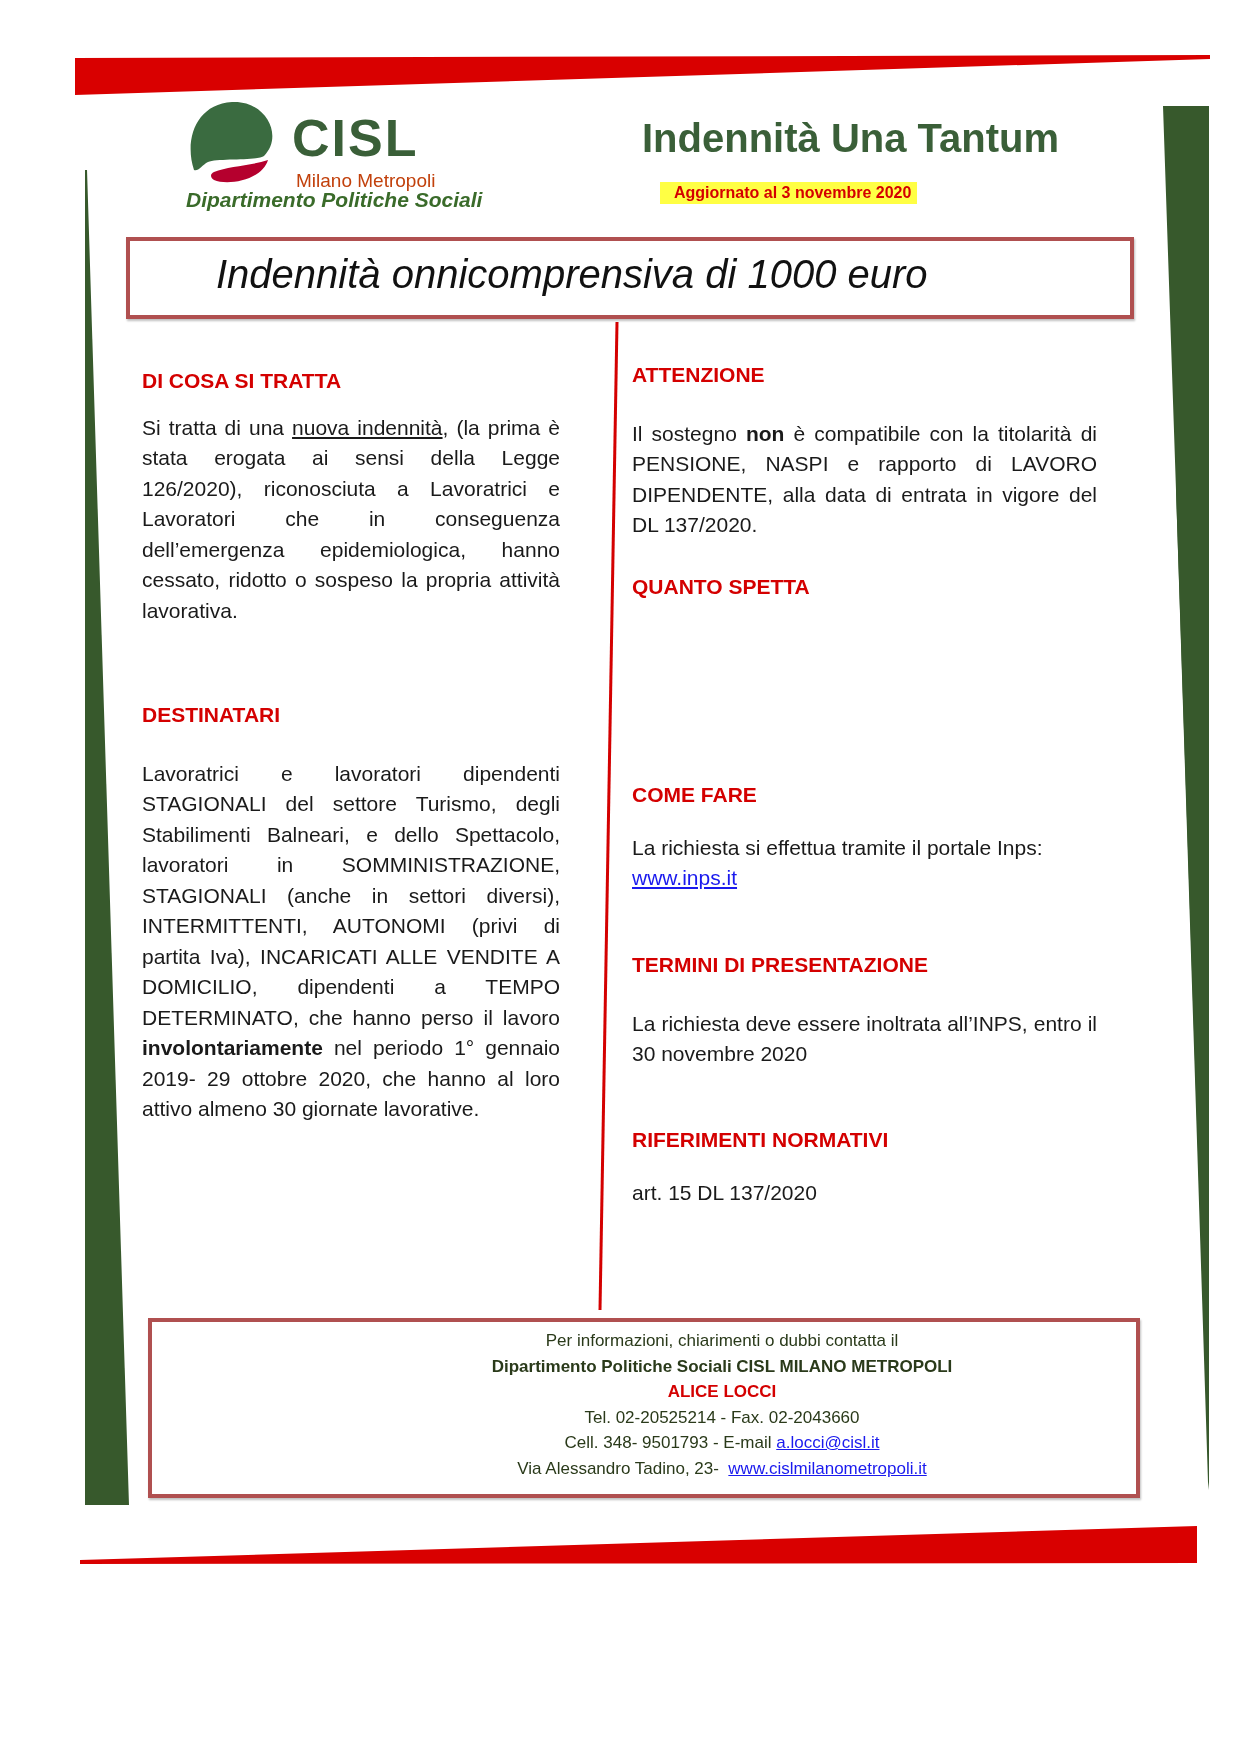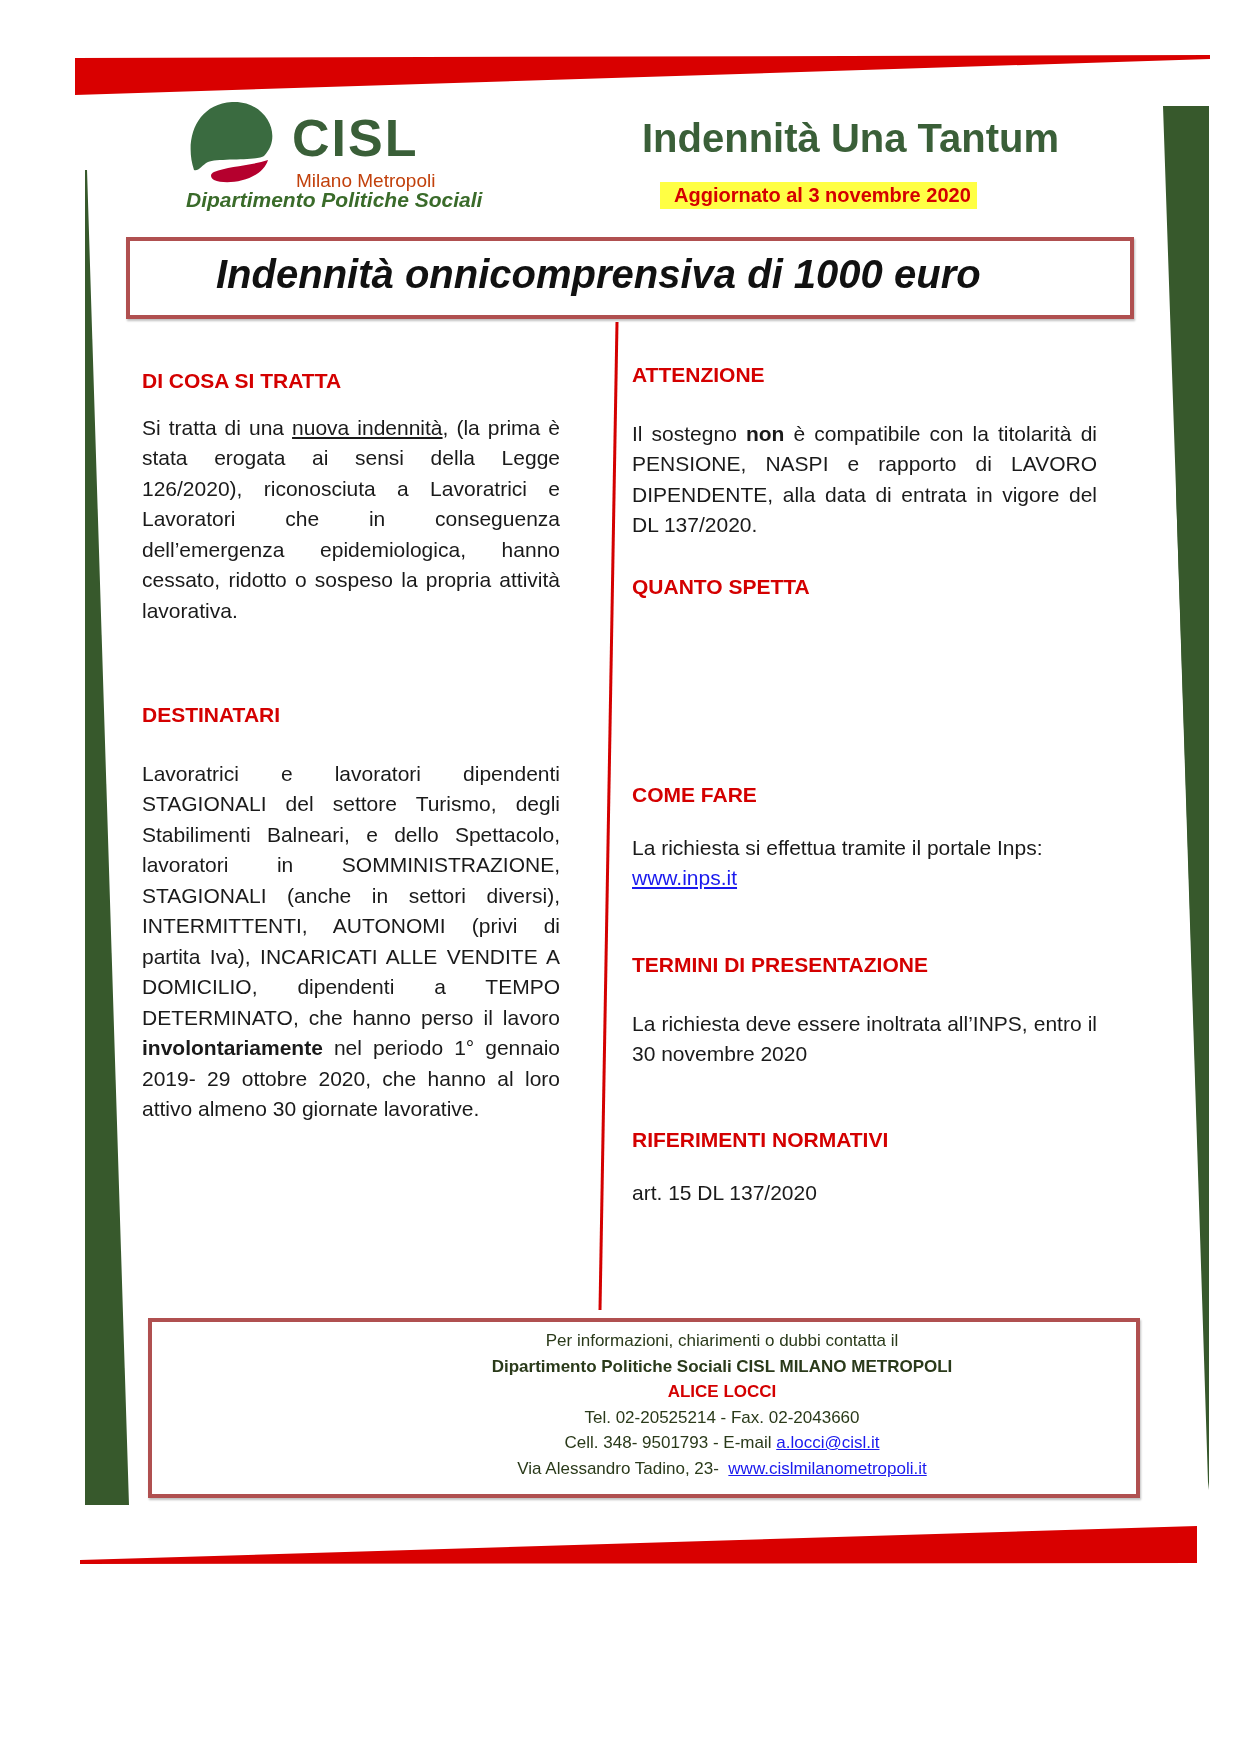--- a/index.html
+++ b/index.html
@@ -9,27 +9,27 @@
   svg.deco { position: absolute; left: 0; top: 0; }
 
   
   .logo-mark { left: 188px; top: 100px; width: 88px; height: 86px; }
   .logo-cisl { left: 292px; top: 108px; font-size: 52px; font-weight: 900; color: #3a5f38;
                letter-spacing: 2px; font-family: "Liberation Sans", sans-serif; }
   .logo-sub { left: 296px; top: 170px; font-size: 19px; color: #c2410c; }
   .dept { left: 186px; top: 188px; font-size: 21px; font-weight: bold; font-style: italic;
           color: #3a6b2a; }
   .hdr-title { left: 642px; top: 116px; font-size: 40px; font-weight: bold; color: #3a5f38; }
-  .hdr-date { left: 660px; top: 182px; font-size: 20px; font-weight: bold; color: #d40000;
+  .hdr-date { left: 660px; top: 182px; font-size: 16px; font-weight: bold; color: #d40000;
               background: #ffff44; padding: 2px 6px 2px 14px; }
 
   
   .title-box { left: 126px; top: 237px; width: 1000px; height: 74px; border: 4px solid #b05050;
                box-shadow: 1px 2px 2px rgba(0,0,0,0.25); }
-  .title-text { left: 216px; top: 252px; font-size: 40px; font-weight: bold; font-style: italic;
+  .title-text { left: 216px; top: 252px; font-size: 40px; font-weight: normal; font-style: italic;
                 color: #111; }
 
   
   .col { position: absolute; width: 418px; font-size: 21px; line-height: 30.5px; }
   .col-left { left: 142px; }
   .col-right { left: 632px; width: 465px; }
   .sec-head { color: #d40000; font-weight: bold; font-size: 21px; margin: 0; }
   .sec-body { text-align: justify; margin: 0; }
   .u { text-decoration: underline; }
   .b { font-weight: bold; }

